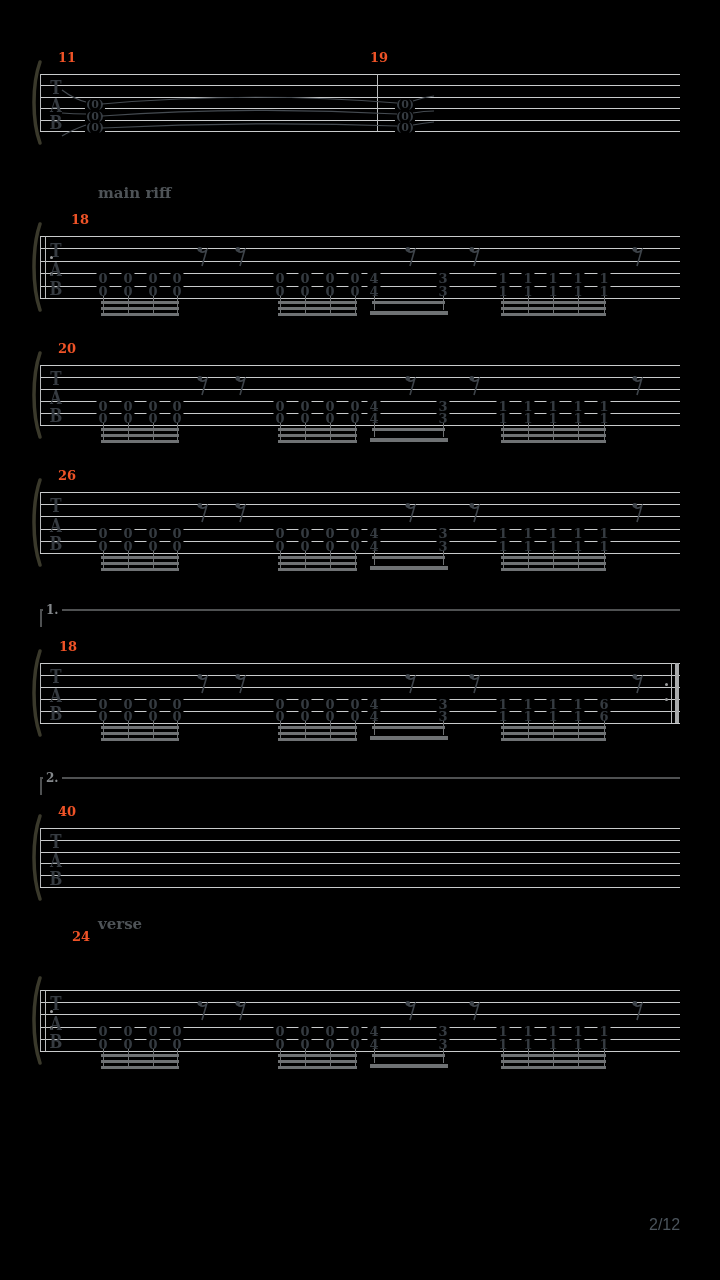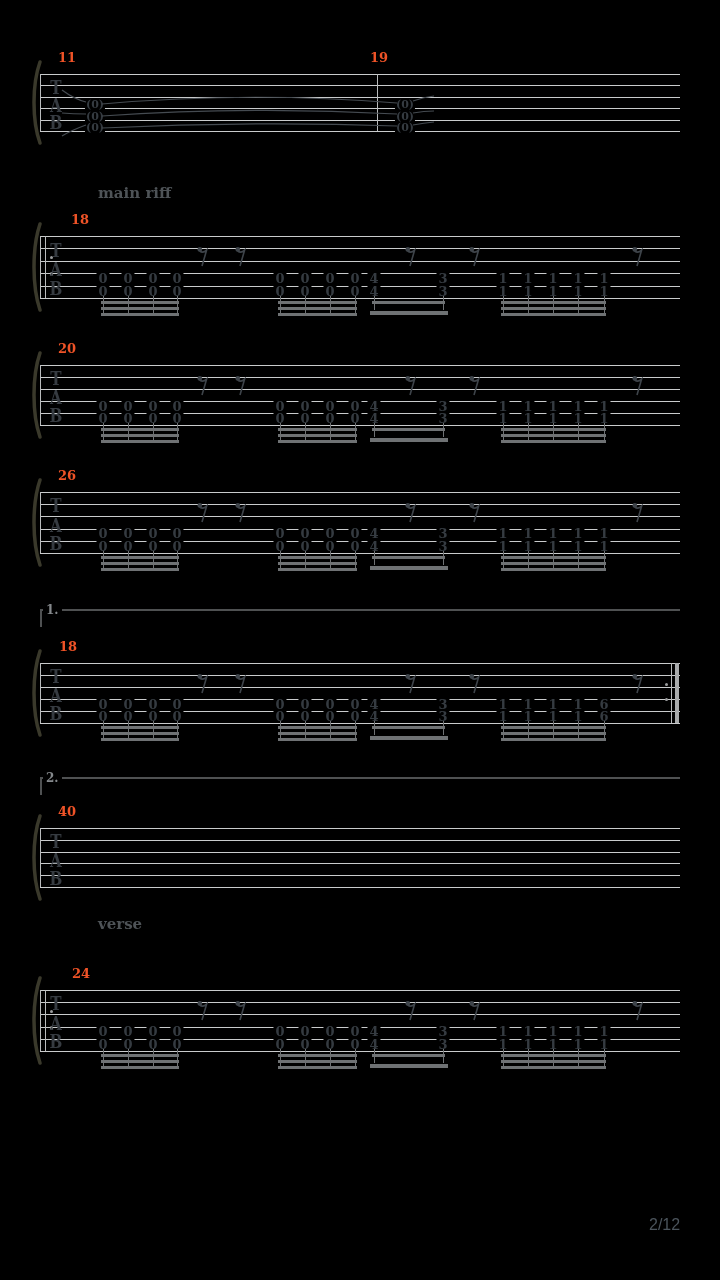--- a/index.html
+++ b/index.html
@@ -457,21 +457,21 @@
       <svg width="16" height="87" viewBox="0 0 16 87" style="left: 27px; top: 977px;">
         <path d="M13,1 C5,24.360000000000003 5,62.64 13,86" fill="none" stroke="#3a392b" stroke-width="3.5" stroke-linecap="round"></path>
       </svg>
       <div class="vline" style="left: 40px; top: 990px; height: 61px;"></div>
       <div class="vline" style="left: 45px; top: 990px; height: 61px;"></div>
       <div class="dot" style="left: 50px; top: 1009.85px;"></div>
       <div class="dot" style="left: 50px; top: 1025.71px;"></div>
       <div class="clefletter" style="left: 56px; top: 1003.42px;">T</div>
       <div class="clefletter" style="left: 56px; top: 1022.94px;">A</div>
       <div class="clefletter" style="left: 56px; top: 1041.24px;">B</div>
-      <div class="mnum" style="left: 81px; top: 968px;">24</div>
+      <div class="mnum" style="left: 81px; top: 931px;">24</div>
       <div class="fret" style="left: 103px; top: 1031.48px;">0</div>
       <div class="fret" style="left: 103px; top: 1043.68px;">0</div>
       <div class="fret" style="left: 128px; top: 1031.48px;">0</div>
       <div class="fret" style="left: 128px; top: 1043.68px;">0</div>
       <div class="fret" style="left: 153px; top: 1031.48px;">0</div>
       <div class="fret" style="left: 153px; top: 1043.68px;">0</div>
       <div class="fret" style="left: 177px; top: 1031.48px;">0</div>
       <div class="fret" style="left: 177px; top: 1043.68px;">0</div>
       <div class="fret" style="left: 280px; top: 1031.48px;">0</div>
       <div class="fret" style="left: 280px; top: 1043.68px;">0</div>

